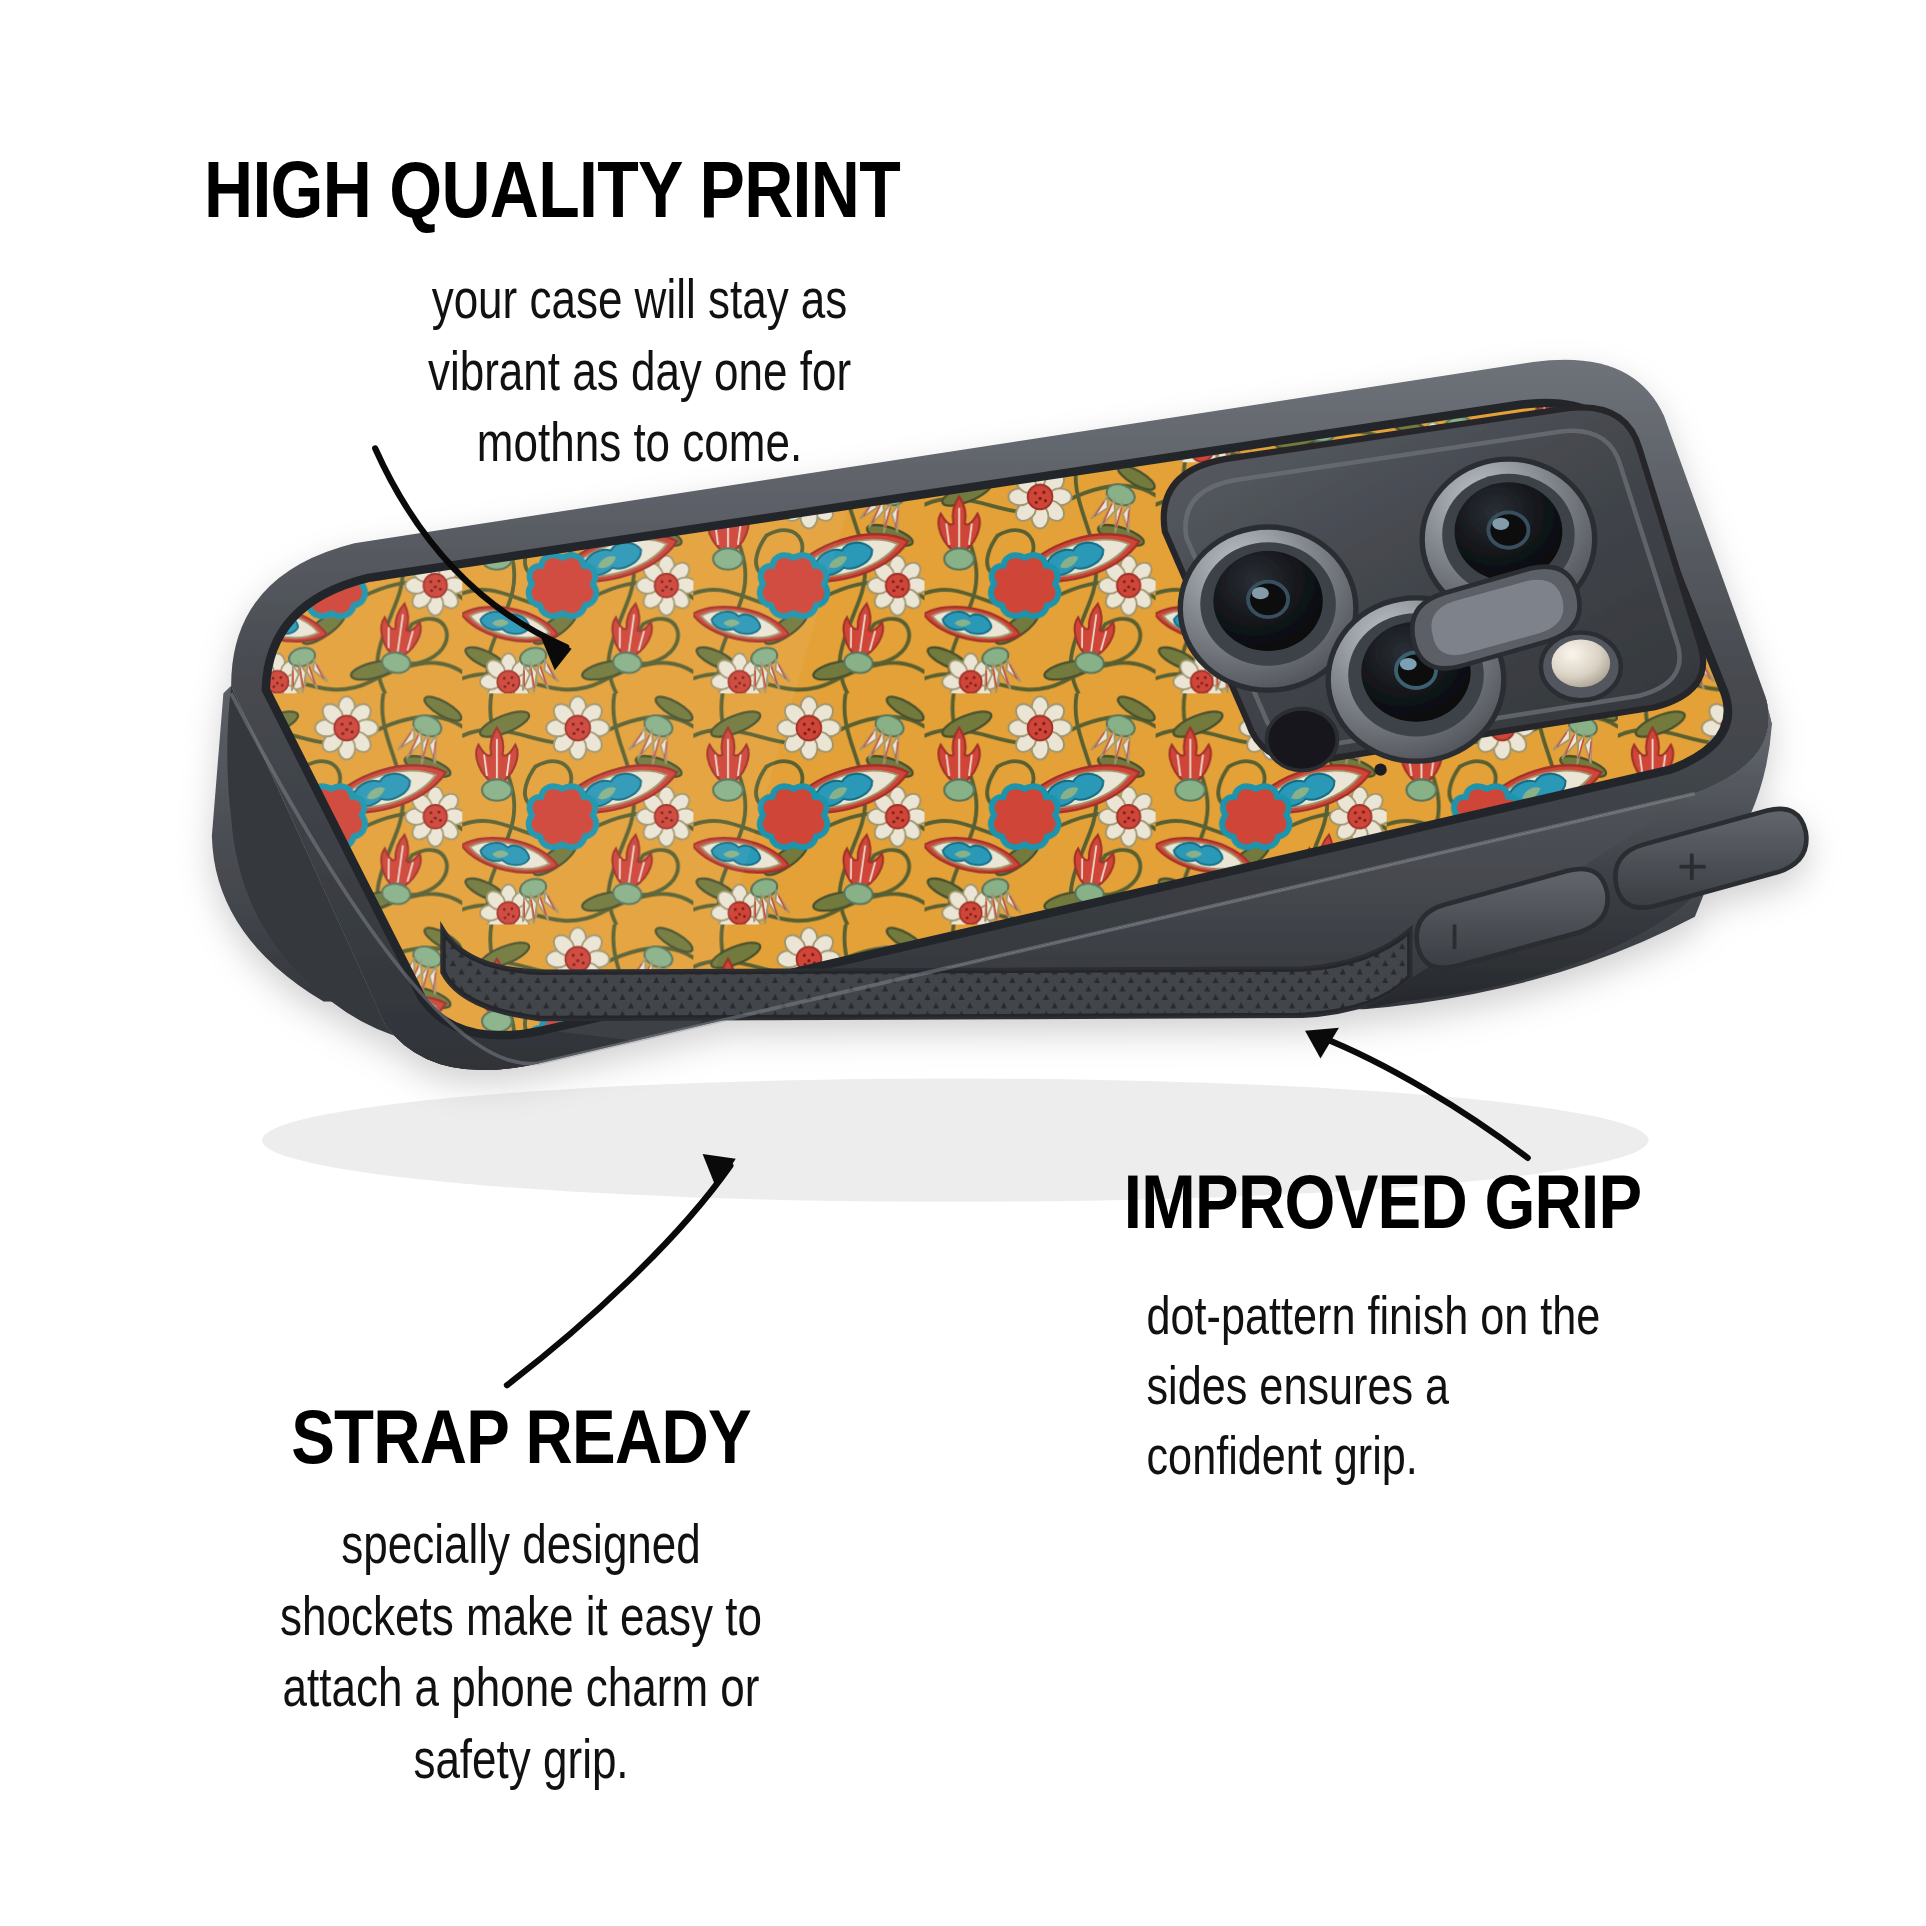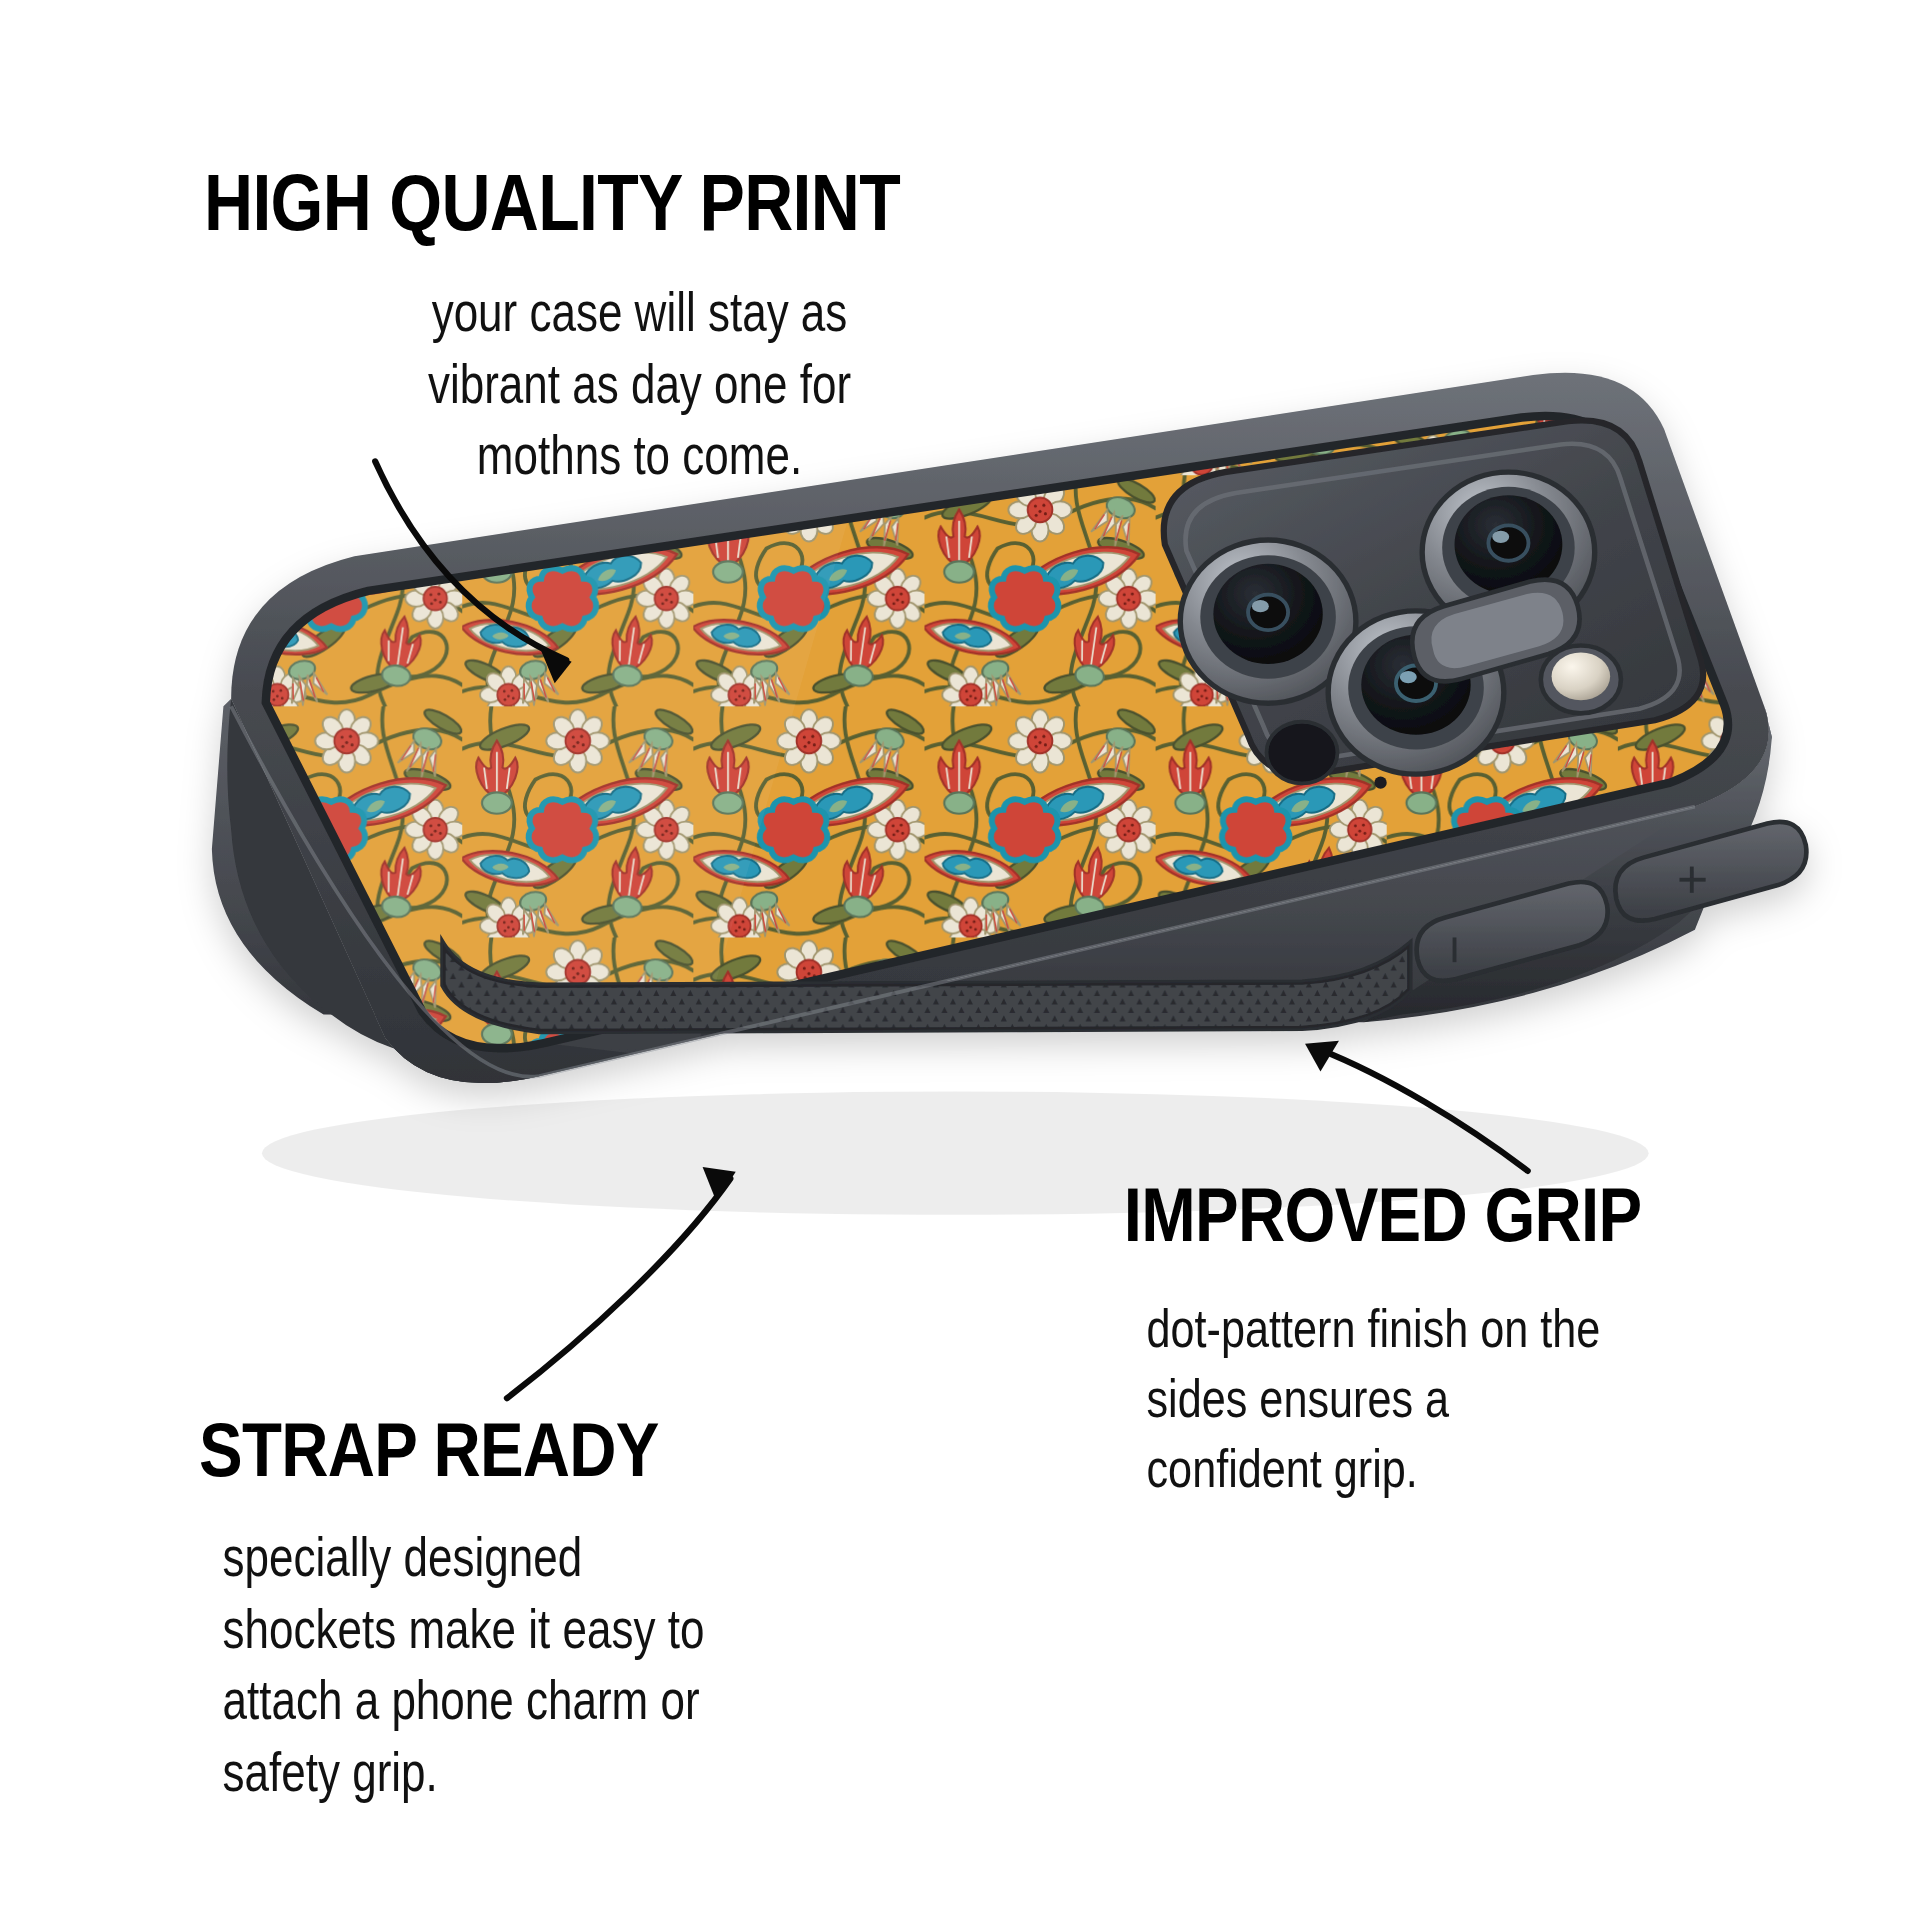--- a/index.html
+++ b/index.html
@@ -3,21 +3,21 @@
 <meta charset="utf-8">
 <style>
   html,body{margin:0;padding:0;}
   body{
     width:1926px;height:1926px;
     background:#ffffff;
     font-family:"Liberation Sans", sans-serif;
     overflow:hidden;
     position:relative;
   }
-  .stage{position:absolute;inset:0;margin-top:13px;}
+  .stage{position:absolute;inset:0;}
 
   
   .block{position:absolute;}
   .headline{
     font-family:"Liberation Sans", sans-serif;
     font-weight:700;
     color:#000;
     letter-spacing:-0.8px;
     transform:scaleX(0.86);
     transform-origin:left center;
@@ -36,21 +36,21 @@
 
   #b-print{left:204px;top:150px;width:925px;}
   #b-print .headline{font-size:79px;}
   #b-print .body{font-size:55px;margin-top:35px;text-align:center;
                  transform-origin:center center;width:809px;margin-left:31px;}
 
   #b-grip{left:1071px;top:1164px;width:755px;}
   #b-grip .headline{font-size:76px;transform-origin:center center;}
   #b-grip .body{font-size:54px;margin-top:40px;transform-origin:center center;}
 
-  #b-strap{left:144px;top:1399px;width:786px;text-align:left;}
+  #b-strap{left:128px;top:1399px;width:786px;text-align:center;}
   #b-strap .headline{font-size:76px;transform-origin:center center;}
   #b-strap .body{font-size:55px;margin-top:34px;transform-origin:center center;}
 
   
   svg.overlay{position:absolute;left:0;top:0;width:1926px;height:1926px;}
 </style>
 </head>
 <body>
 
 <div class="stage">

